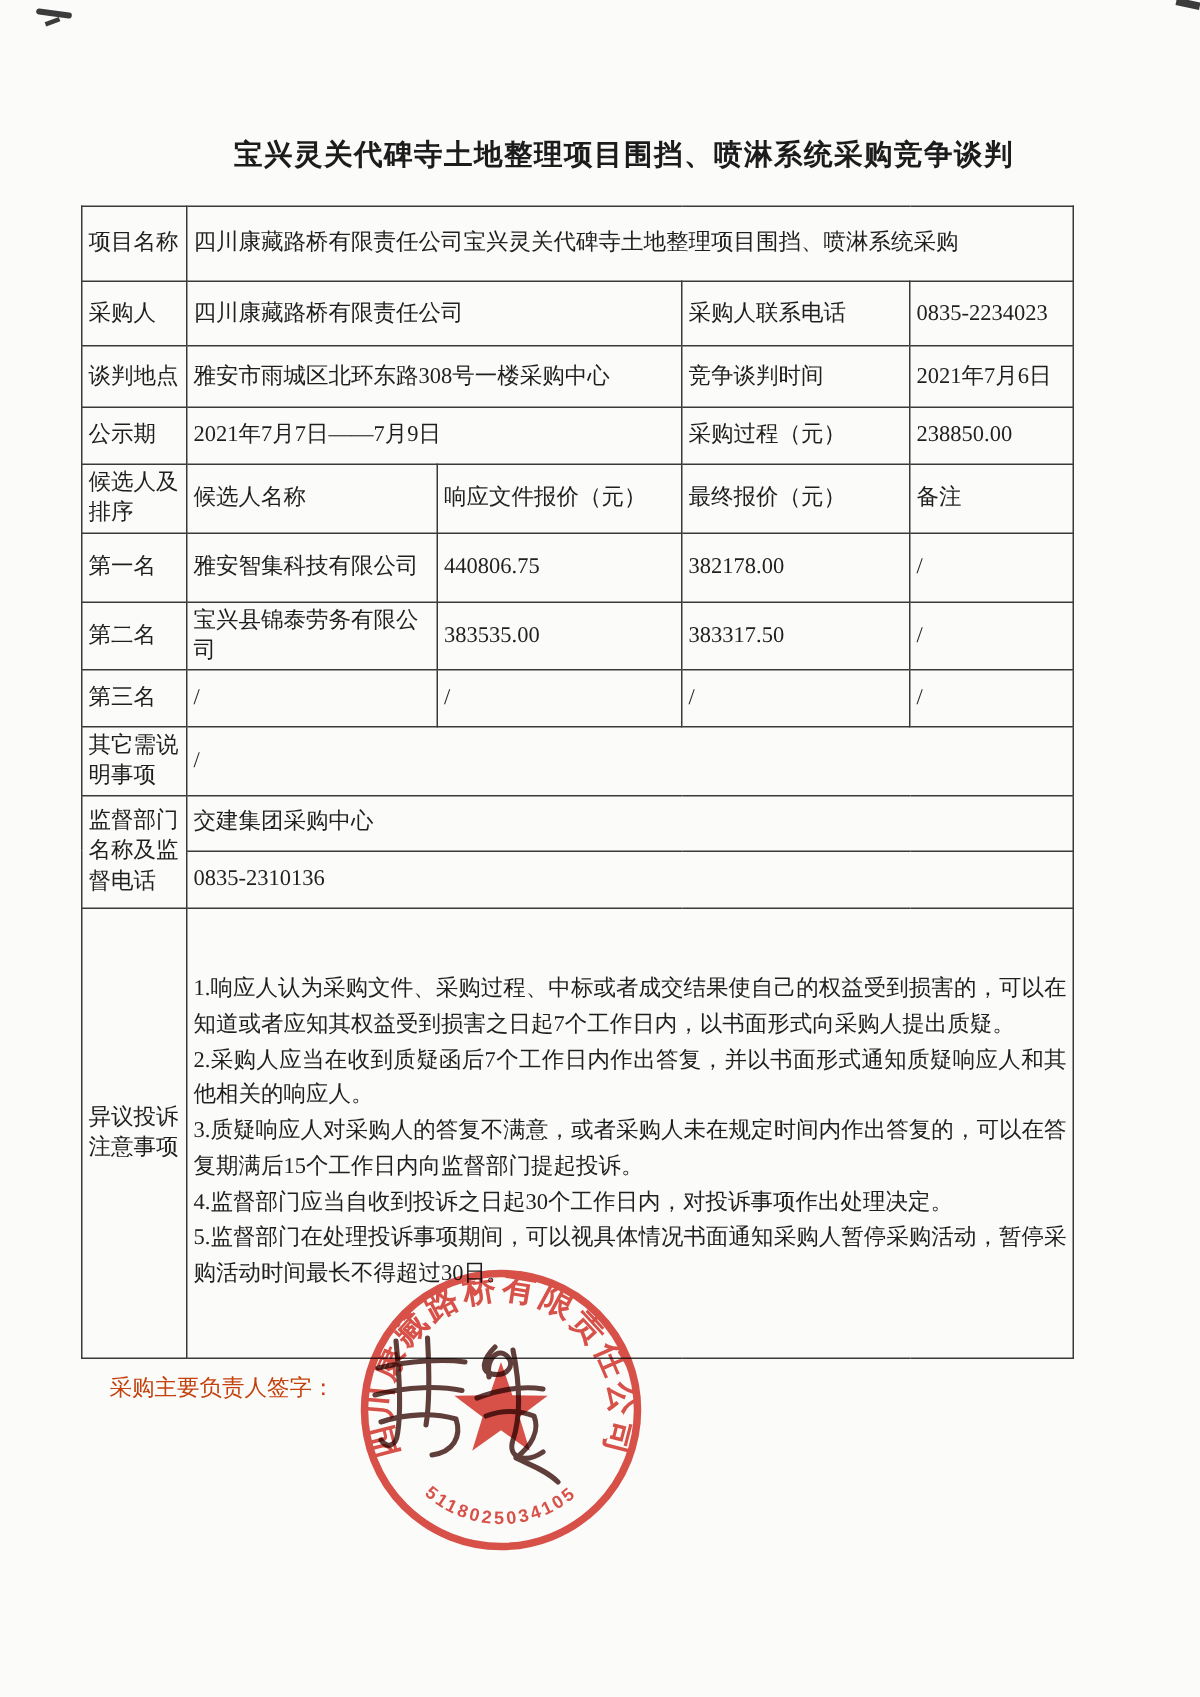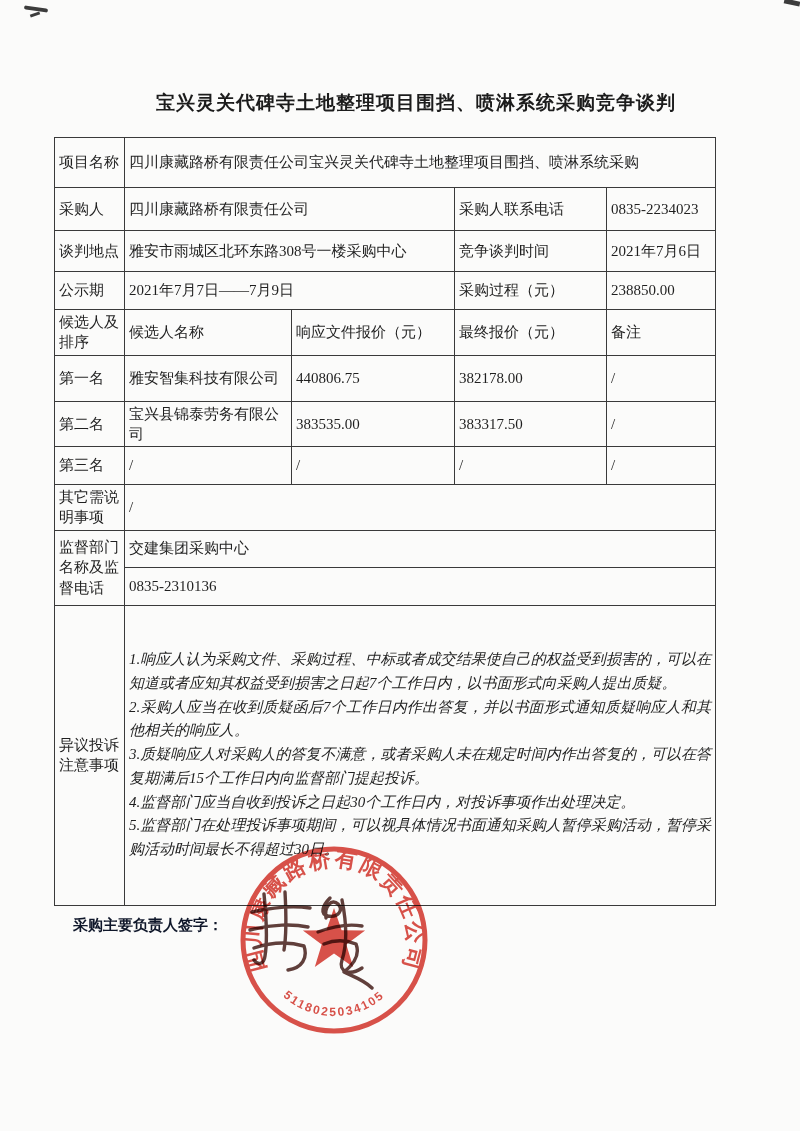--- a/index.html
+++ b/index.html
@@ -28,24 +28,24 @@
     font-size:15px;line-height:1.35;
     padding:2px 4px;
     vertical-align:middle;
     word-break:break-all;
     background:transparent;
   }
   td.lbl{padding:2px 3px;}
   td.ctr{text-align:left;}
   td.val{padding-left:7px;}
   #objection-cell{padding:8px 10px;vertical-align:middle;}
-  .obj-par{font-size:15px;line-height:1.58;text-align:justify;font-style:italic;}
+  .obj-par{font-size:15px;line-height:1.58;text-align:justify;}
   #sign-label{
     position:absolute;left:73px;top:916px;
-    font-size:15px;color:#0f172a;font-weight:bold;
+    font-size:15px;color:#c2410c;
   }
   #seal{position:absolute;left:236px;top:842px;width:196px;height:196px;
         mix-blend-mode:multiply;opacity:.92;}
   #signature{position:absolute;left:238px;top:880px;width:150px;height:115px;
         mix-blend-mode:multiply;}
 </style>
 </head>
 <body>
 
 <div class="artifact" id="artifact-tl"></div>

